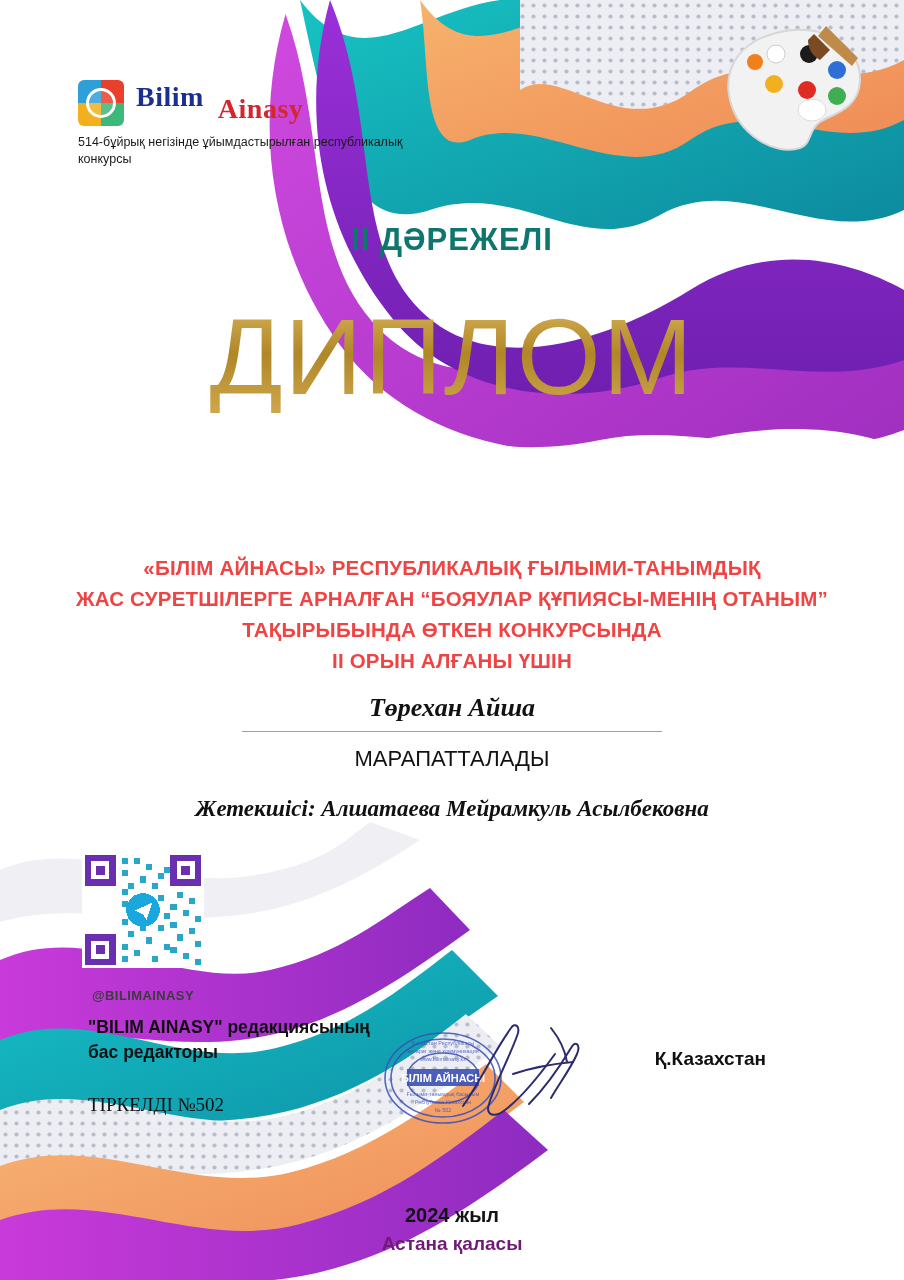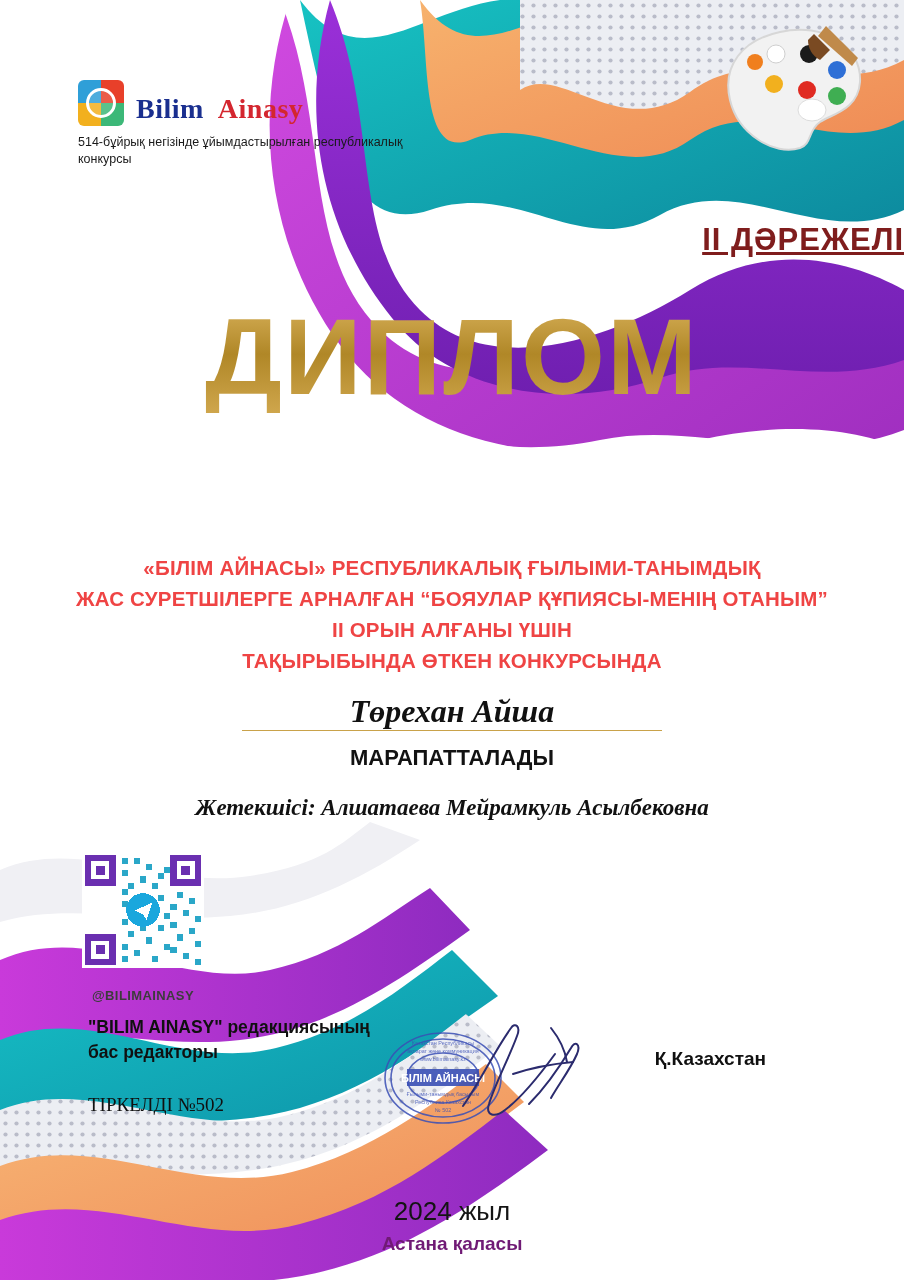--- a/index.html
+++ b/index.html
@@ -63,21 +63,20 @@
     border: 3px solid #ffffff;
     border-radius: 50%;
     background: rgba(255,255,255,0.15);
   }
   .logo-text {
     display: flex; gap: 14px;
     font-family: "Liberation Serif", serif;
     font-size: 28px;
     font-weight: bold;
     letter-spacing: 0.5px;
-    align-items: flex-end;
   }
   .logo-bilim { color: #1a2f8f; }
   .logo-ainasy { color: #d4262f; margin-top: 12px; }
   .org-line {
     margin-top: 8px;
     font-size: 12.5px;
     font-weight: normal;
     color: #1a1a1a;
     line-height: 1.35;
     max-width: 330px;
@@ -90,35 +89,34 @@
     top: 18px;
     width: 160px;
     height: 140px;
   }
 
   
   .degree {
     position: absolute;
     top: 222px;
     left: 0; right: 0;
-    text-align: right;
+    text-align: center;
     font-size: 31px;
     font-weight: bold;
-    color: #7f1d1d;
+    color: #0f766e;
     letter-spacing: 1px;
-    text-decoration: underline;
   }
   .diploma {
     position: absolute;
     top: 300px;
     left: 0; right: 0;
     text-align: center;
     font-family: "Liberation Sans", sans-serif;
     font-size: 108px;
-    font-weight: bold;
+    font-weight: normal;
     letter-spacing: 2px;
     color: #b79135;
     background: linear-gradient(180deg, #d9b25b 0%, #b08727 48%, #cfa64c 100%);
     -webkit-background-clip: text;
     background-clip: text;
     -webkit-text-fill-color: transparent;
     line-height: 1.05;
   }
 
   
@@ -134,31 +132,32 @@
     font-weight: bold;
     color: #ef4444;
     line-height: 1.52;
     letter-spacing: 0.2px;
   }
   .winner {
     margin-top: 16px;
     font-family: "Liberation Serif", serif;
     font-style: italic;
     font-weight: bold;
-    font-size: 32px;
+    font-size: 26px;
     color: #111;
+    padding-bottom: 8px;
     display: inline-block;
     min-width: 420px;
     border-bottom: 1.5px solid #c9a24a;
     text-align: center;
   }
   .awarded {
     margin-top: 14px;
     font-size: 22px;
-    font-weight: bold;
+    font-weight: normal;
     color: #121212;
   }
   .mentor {
     margin-top: 24px;
     font-family: "Liberation Serif", serif;
     font-style: italic;
     font-weight: bold;
     font-size: 23px;
     color: #111;
   }
@@ -226,22 +225,22 @@
   }
 
   
   .footer {
     position: absolute;
     bottom: 22px;
     left: 0; right: 0;
     text-align: center;
   }
   .footer-year {
-    font-size: 26px;
-    font-weight: normal;
+    font-size: 20px;
+    font-weight: bold;
     color: #141414;
     line-height: 1.45;
   }
   .footer-city {
     font-size: 19px;
     font-weight: bold;
     color: #701a75;
     line-height: 1.45;
   }
 </style>
@@ -329,22 +328,22 @@
     </div>
     <div class="org-line">514-бұйрық негізінде ұйымдастырылған республикалық конкурсы</div>
   </div>
 
   <div class="degree">II ДӘРЕЖЕЛІ</div>
   <div class="diploma">ДИПЛОМ</div>
 
   <div class="body-block">
     <div class="body-line">«БІЛІМ АЙНАСЫ» РЕСПУБЛИКАЛЫҚ ҒЫЛЫМИ-ТАНЫМДЫҚ</div>
     <div class="body-line">ЖАС СУРЕТШІЛЕРГЕ АРНАЛҒАН “БОЯУЛАР ҚҰПИЯСЫ-МЕНІҢ ОТАНЫМ”</div>
+    <div class="body-line">ТАҚЫРЫБЫНДА ӨТКЕН КОНКУРСЫНДА</div>
     <div class="body-line">II  ОРЫН АЛҒАНЫ ҮШІН</div>
-    <div class="body-line">ТАҚЫРЫБЫНДА ӨТКЕН КОНКУРСЫНДА</div>
     <div class="winner">Төрехан Айша</div>
     <div class="awarded">МАРАПАТТАЛАДЫ</div>
     <div class="mentor">Жетекшісі: Алшатаева Мейрамкуль Асылбековна</div>
   </div>
 
   <svg class="bottom-wave-svg deco" viewBox="0 0 904 470" preserveAspectRatio="none">
     <defs>
       <linearGradient id="btea" x1="0" y1="0" x2="1" y2="1">
         <stop offset="0%" stop-color="#16c0c6"></stop>
         <stop offset="100%" stop-color="#0e93a8"></stop>

